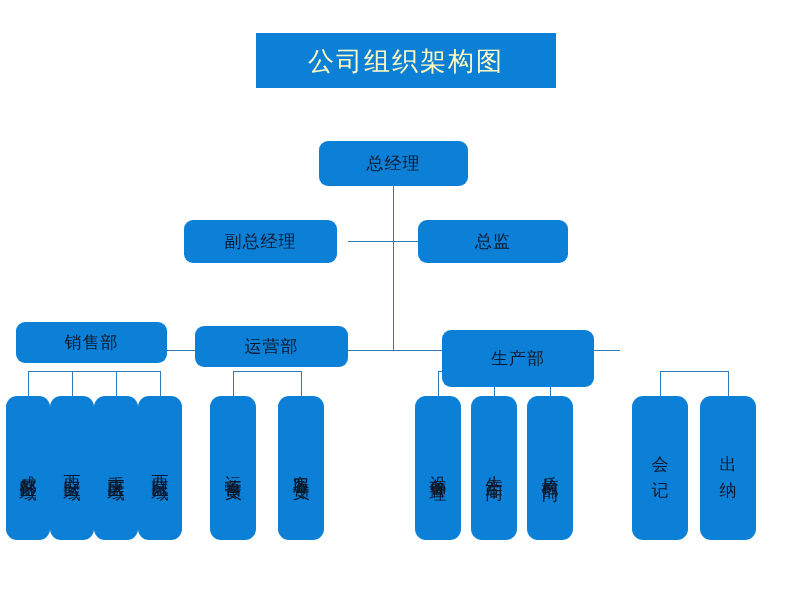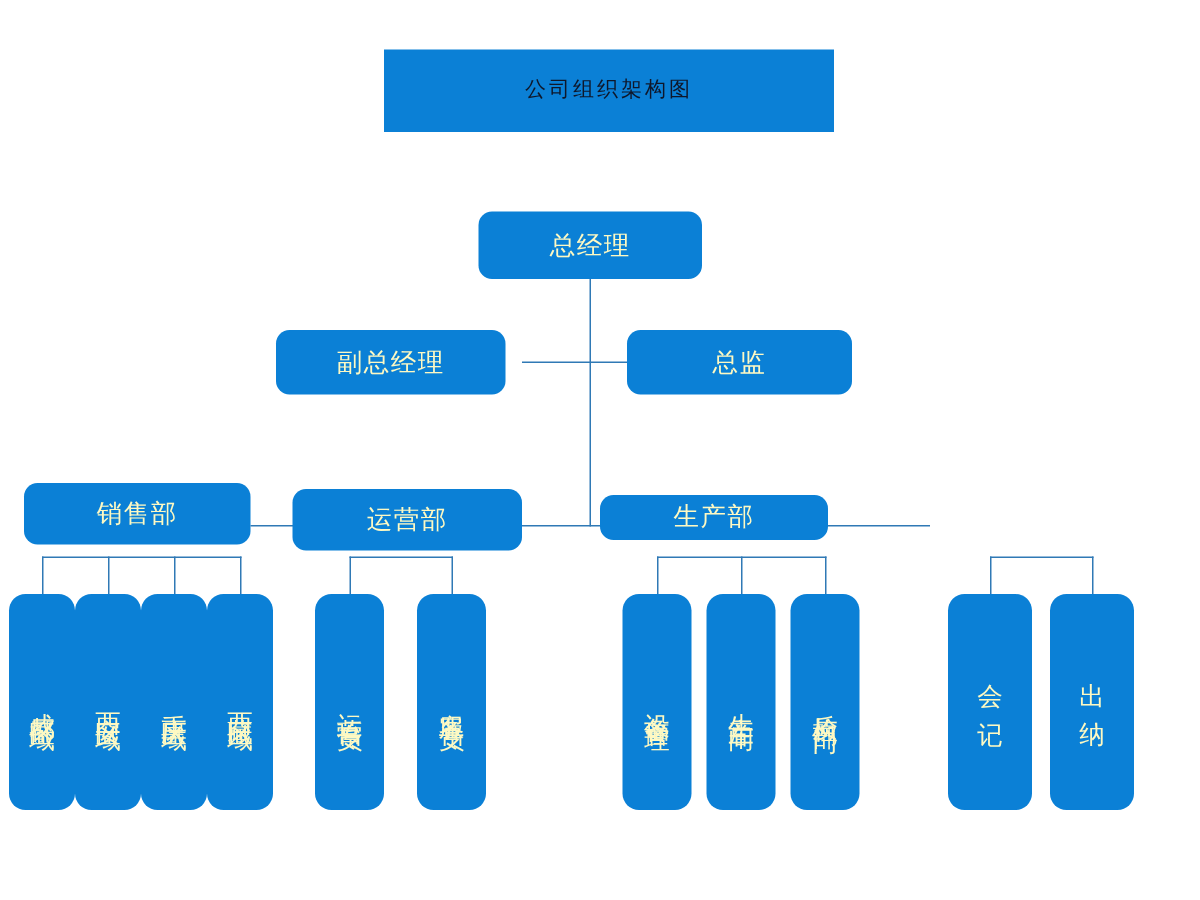--- a/index.html
+++ b/index.html
@@ -26,26 +26,25 @@
     top: 33px;
     width: 300px;
     height: 55px;
     background: #0b80d6;
     display: flex;
     align-items: center;
     justify-content: center;
     box-sizing: border-box;
   }
   .title-banner .title-text {
-    color: #0f172a;
-    font-size: 14px;
+    color: #fef9c3;
+    font-size: 26px;
     letter-spacing: 2px;
     line-height: 1;
     white-space: nowrap;
-    font-family: Liberation Serif, serif;
   }
 
   
   .line {
     position: absolute;
     background: #2f79b5;
   }
   .line.v { width: 1px; }
   .line.h { height: 1px; }
 
@@ -54,21 +53,21 @@
     position: absolute;
     background: #0b80d6;
     border-radius: 9px;
     box-sizing: border-box;
     display: flex;
     align-items: center;
     justify-content: center;
     color: #ffffff;
   }
   .node .node-label {
-    color: #fef9c3;
+    color: #0f172a;
     line-height: 1.05;
     white-space: nowrap;
   }
 
   
   .node.horiz .node-label {
     font-size: 17px;
     letter-spacing: 1px;
   }
 
@@ -131,21 +130,21 @@
   <div class="node horiz" style="left:418px; top:220px; width:150px; height:43px;">
     <span class="node-label">总监</span>
   </div>
 
   <div class="node horiz" style="left:16px; top:322px; width:151px; height:41px;">
     <span class="node-label">销售部</span>
   </div>
   <div class="node horiz" style="left:195px; top:326px; width:153px; height:41px;">
     <span class="node-label">运营部</span>
   </div>
-  <div class="node horiz" style="left:400px; top:330px; width:152px; height:30px;">
+  <div class="node horiz" style="left:442px; top:330px; width:152px; height:57px;">
     <span class="node-label">生产部</span>
   </div>
 
   <div class="node vert" style="left:6px; top:396px; width:44px; height:144px;">
     <span class="node-label">成都区域</span>
   </div>
   <div class="node vert" style="left:50px; top:396px; width:44px; height:144px;">
     <span class="node-label">西安区域</span>
   </div>
   <div class="node vert" style="left:94px; top:396px; width:44px; height:144px;">

